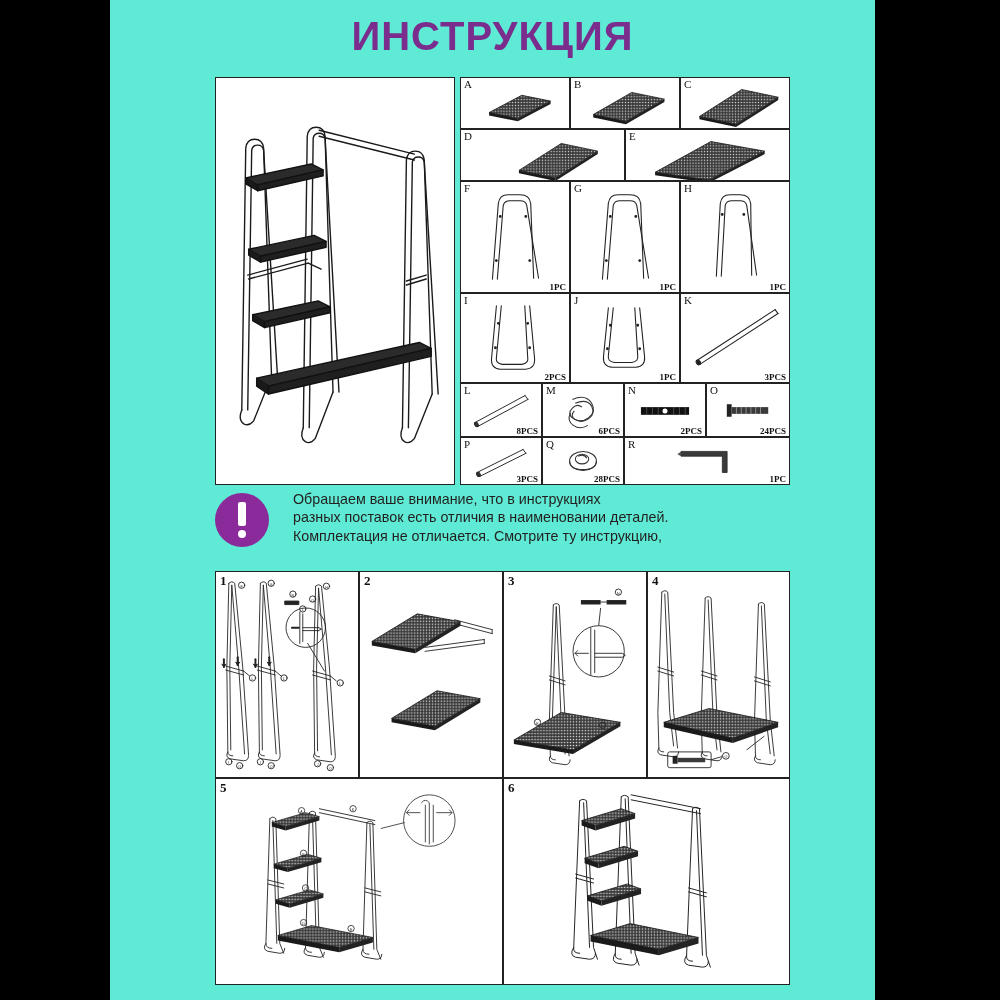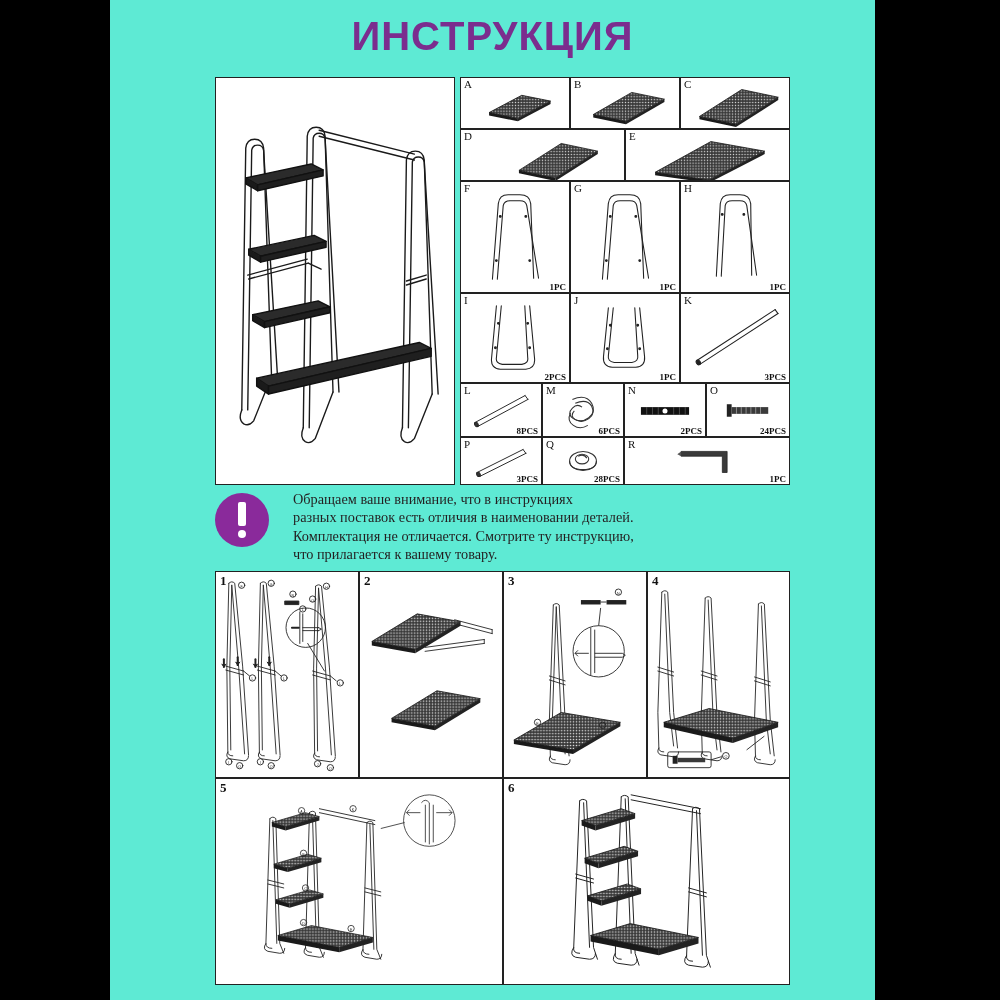--- a/index.html
+++ b/index.html
@@ -115,21 +115,21 @@
     border-radius: 50%;
     background: #ffffff;
   }
   .note-text {
     position: absolute;
     left: 78px; top: 0;
     width: 520px;
     font-size: 14.3px;
     line-height: 18.4px;
     color: #231f20;
-    font-family: Liberation Serif, serif;
+    font-family: Liberation Sans, sans-serif;
   }
 
   
   .steps {
     position: absolute;
     left: 105px;
     top: 571px;
     width: 575px;
     height: 414px;
   }
@@ -451,21 +451,20 @@
 
   <div class="note-wrap">
     <div class="note-icon">
       <div class="bang"></div>
       <div class="dot"></div>
     </div>
     <div class="note-text">
       <div>Обращаем ваше внимание, что в инструкциях</div>
       <div>разных поставок есть отличия в наименовании деталей.</div>
       <div>Комплектация не отличается. Смотрите ту инструкцию,</div>
-      <div>что прилагается к вашему товару.</div>
     </div>
   </div>
 
   <div class="steps">
 
     <div class="step" style="left:0;top:0;width:144px;height:207px;">
       <span class="step-num">1</span>
       <svg class="pic" viewBox="0 0 144 207">
         <g fill="none" stroke="#222" stroke-width="0.9" stroke-linecap="round" stroke-linejoin="round">
 

